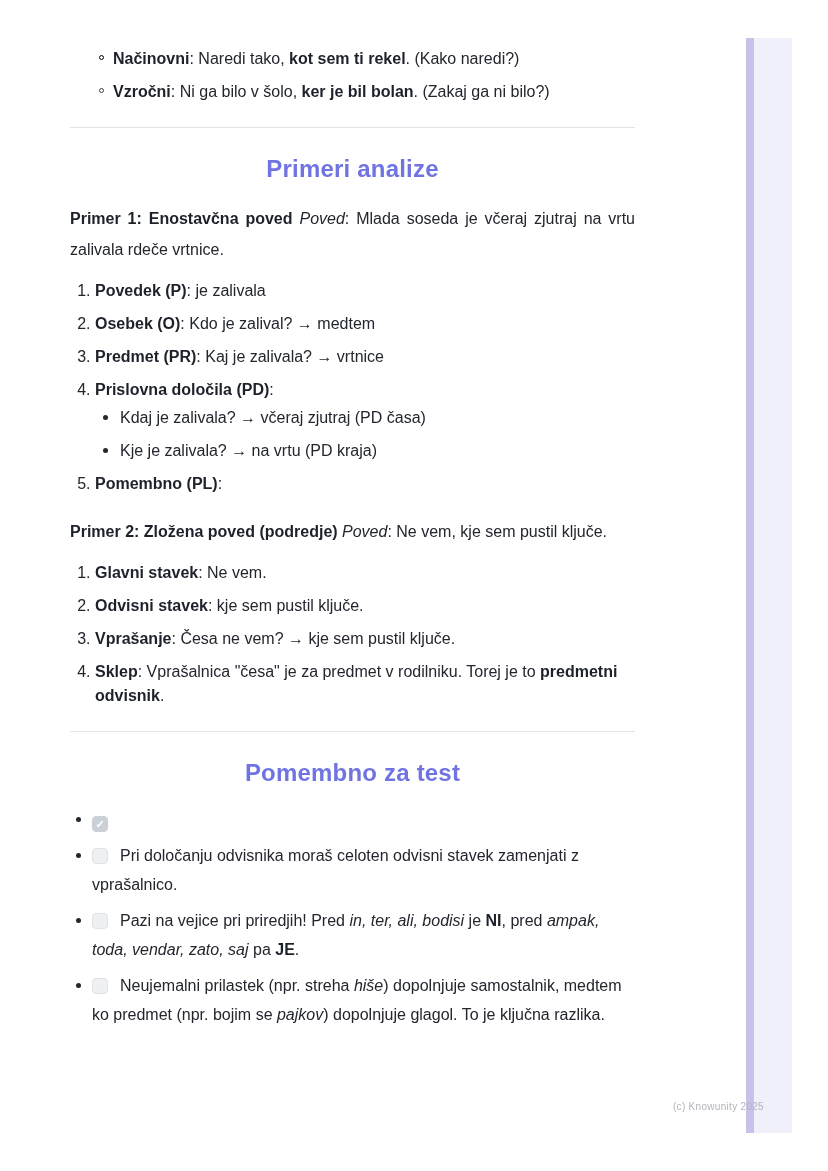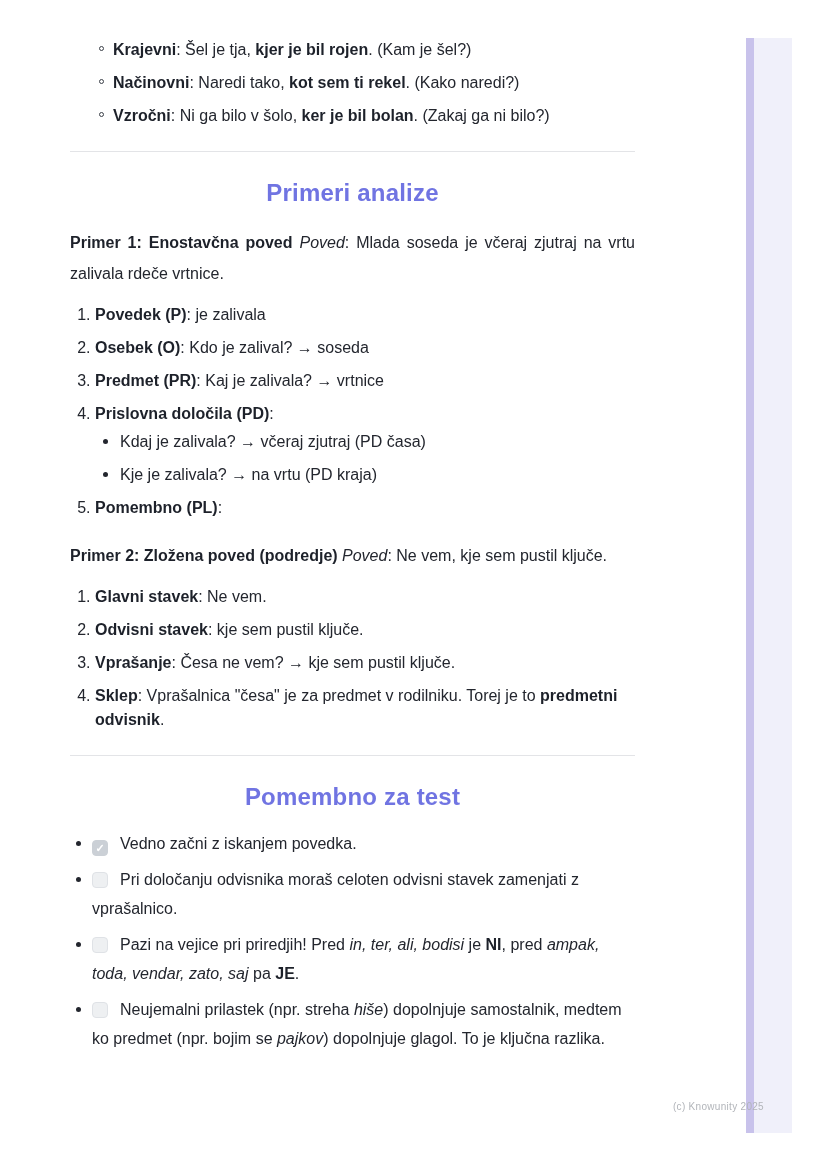--- a/index.html
+++ b/index.html
@@ -152,21 +152,20 @@
 </head>
 <body>
 
 <div class="page">
 
   <div class="content">
 
     <ul class="circle-list">
       <li>
         <span class="circle-bullet"></span>
-        <span><span class="seg-b">Krajevni</span><span>: Šel je tja, </span><span class="seg-b">kjer je bil rojen</span><span>. (Kam je šel?)</span></span>
       </li>
       <li>
         <span class="circle-bullet"></span>
         <span><span class="seg-b">Načinovni</span><span>: Naredi tako, </span><span class="seg-b">kot sem ti rekel</span><span>. (Kako naredi?)</span></span>
       </li>
       <li>
         <span class="circle-bullet"></span>
         <span><span class="seg-b">Vzročni</span><span>: Ni ga bilo v šolo, </span><span class="seg-b">ker je bil bolan</span><span>. (Zakaj ga ni bilo?)</span></span>
       </li>
     </ul>
@@ -175,21 +174,21 @@
 
     <h2 class="section-title">Primeri analize</h2>
 
     <p class="para"><span class="seg-b">Primer 1: Enostavčna poved </span><span class="seg-i">Poved</span><span>: Mlada soseda je včeraj zjutraj na vrtu zalivala rdeče vrtnice.</span></p>
 
     <ol class="steps">
       <li>
         <span><span class="seg-b">Povedek (P)</span><span>: je zalivala</span></span>
       </li>
       <li>
-        <span><span class="seg-b">Osebek (O)</span><span>: Kdo je zalival? → soseda</span></span>
+        <span><span class="seg-b">Osebek (O)</span><span>: Kdo je zalival? → medtem</span></span>
       </li>
       <li>
         <span><span class="seg-b">Predmet (PR)</span><span>: Kaj je zalivala? → vrtnice</span></span>
       </li>
       <li>
         <span><span class="seg-b">Prislovna določila (PD)</span><span>:</span></span>
         <ul class="sub-list">
           <li>
             <span class="disc-bullet"></span>
             <span><span>Kdaj je zalivala? → včeraj zjutraj (PD časa)</span></span>
@@ -221,21 +220,21 @@
         <span><span class="seg-b">Sklep</span><span>: Vprašalnica "česa" je za predmet v rodilniku. Torej je to </span><span class="seg-b">predmetni odvisnik</span><span>.</span></span>
       </li>
     </ol>
 
     <hr class="divider">
 
     <h2 class="section-title">Pomembno za test</h2>
 
     <ul class="check-list">
       <li>
-        <span class="disc-bullet"></span><span class="checkbox checked"><span class="check-glyph">✓</span></span><span><span>Vedno začni z iskanjem povedka.</span></span>
+        <span class="disc-bullet"></span><span class="checkbox checked"><span class="check-glyph">✓</span></span>
       </li>
       <li>
         <span class="disc-bullet"></span><span class="checkbox"></span><span><span>Pri določanju odvisnika moraš celoten odvisni stavek zamenjati z vprašalnico.</span></span>
       </li>
       <li>
         <span class="disc-bullet"></span><span class="checkbox"></span><span><span>Pazi na vejice pri priredjih! Pred </span><span class="seg-i">in, ter, ali, bodisi</span><span> je </span><span class="seg-b">NI</span><span>, pred </span><span class="seg-i">ampak, toda, vendar, zato, saj</span><span> pa </span><span class="seg-b">JE</span><span>.</span></span>
       </li>
       <li>
         <span class="disc-bullet"></span><span class="checkbox"></span><span><span>Neujemalni prilastek (npr. streha </span><span class="seg-i">hiše</span><span>) dopolnjuje samostalnik, medtem ko predmet (npr. bojim se </span><span class="seg-i">pajkov</span><span>) dopolnjuje glagol. To je ključna razlika.</span></span>
       </li>

